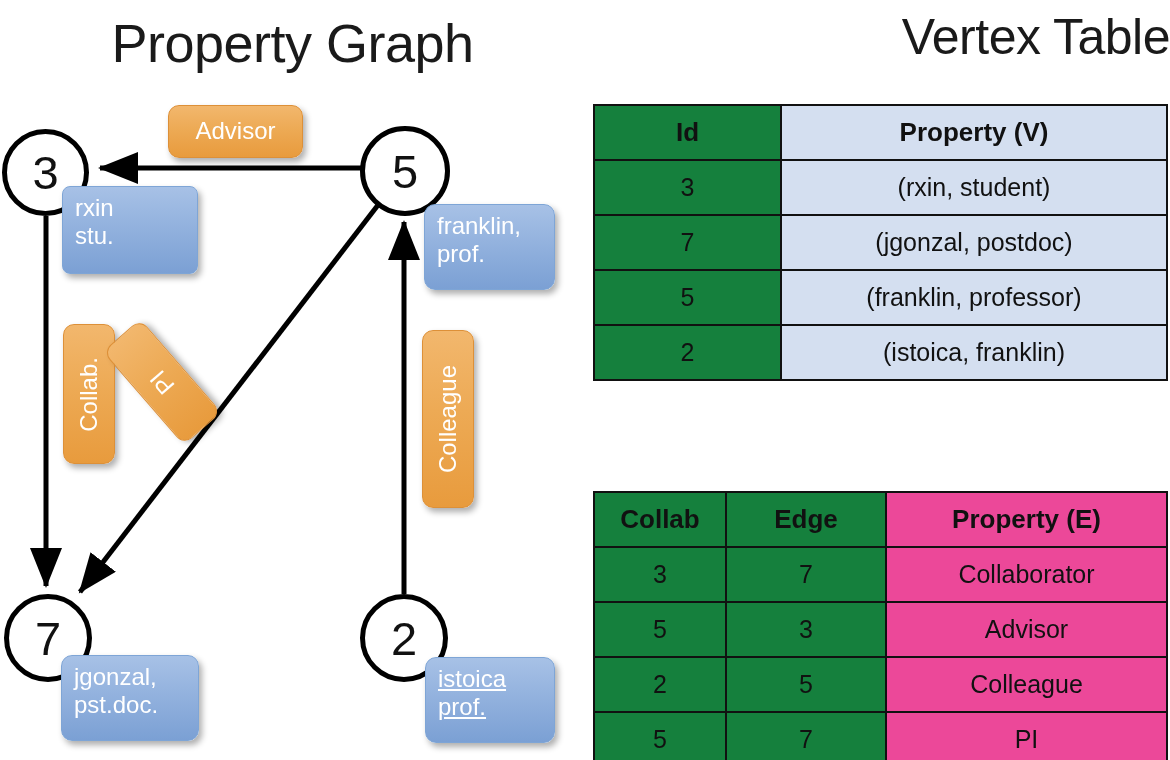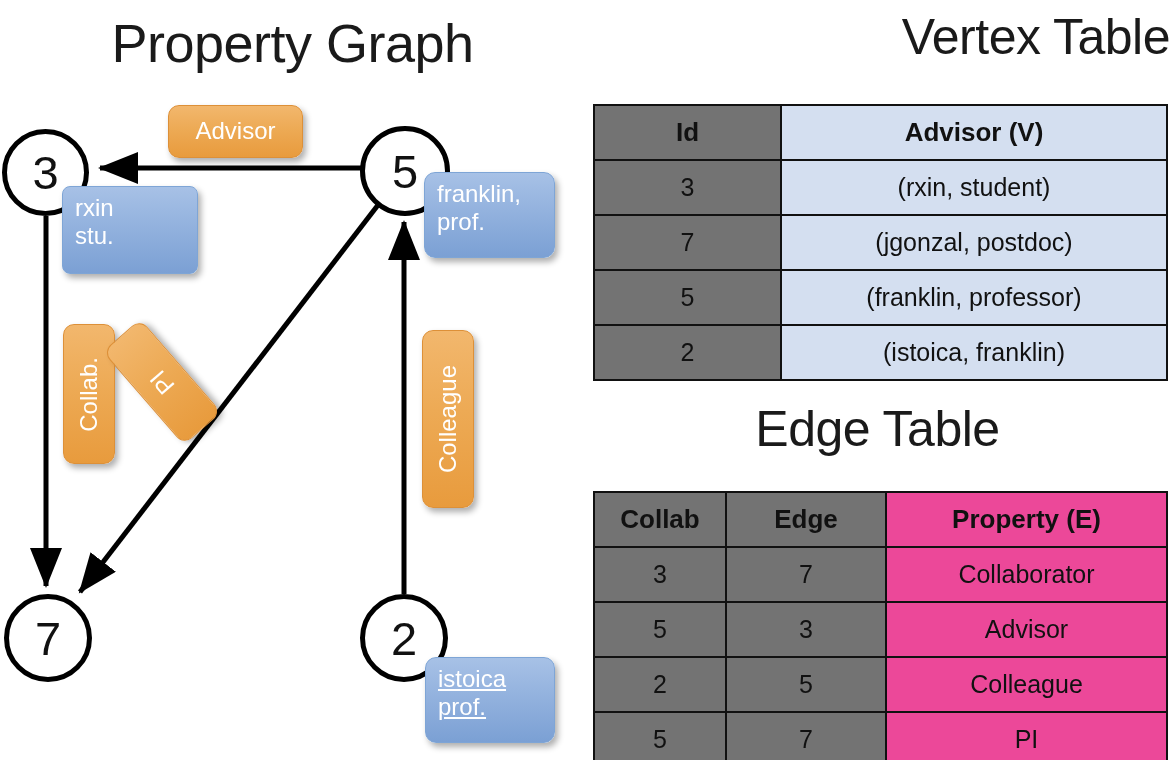--- a/index.html
+++ b/index.html
@@ -124,21 +124,21 @@
     font-weight: 400;
     font-size: 25px;
     color: #111;
     padding: 0;
     white-space: nowrap;
   }
   .data-table th {
     font-weight: 700;
     font-size: 26px;
   }
-  .cell-plain { background: #737373; }
+  .cell-plain { background: #15803d; }
   .cell-blue  { background: #d4dff0; }
   .cell-peach { background: #ec4899; }
 
   #vertex-table {
     left: 593px;
     top: 104px;
     width: 573px;
   }
   #vertex-table col.c-id   { width: 187px; }
   #vertex-table col.c-prop { width: 386px; }
@@ -191,23 +191,27 @@
       <span>7</span>
     </div>
     <div class="node-circle" style="left:360px; top:594px; width:88px; height:88px;">
       <span>2</span>
     </div>
 
     <div class="prop-box vertex" style="left:62px; top:186px; width:136px; height:88px;border-radius:8px;">
       <div>rxin</div>
       <div>stu.</div>
     </div>
-    <div class="prop-box vertex" style="left:424px; top:172px; width:131px; height:86px;">
+    <div class="prop-box vertex" style="left:424px; top:204px; width:131px; height:86px;">
       <div>franklin,</div>
       <div>prof.</div>
+    </div>
+    <div class="prop-box vertex" style="left:61px; top:655px; width:138px; height:86px;">
+      <div>jgonzal,</div>
+      <div>pst.doc.</div>
     </div>
     <div class="prop-box vertex" style="left:425px; top:657px; width:130px; height:86px;text-decoration:underline;">
       <div>istoica</div>
       <div>prof.</div>
     </div>
 
     <div class="prop-box edge" style="left:168px; top:105px; width:135px; height:53px; z-index:9;">
       <span>Advisor</span>
     </div>
 
@@ -228,21 +232,21 @@
   <div class="title" id="title-vertex-table">Vertex Table</div>
 
   <table class="data-table" id="vertex-table">
     <colgroup>
         <col class="c-id">
         <col class="c-prop">
       </colgroup>
     <thead>
       <tr>
         <th class="cell-plain">Id</th>
-        <th class="cell-blue">Advisor (V)</th>
+        <th class="cell-blue">Property (V)</th>
       </tr>
     </thead>
     <tbody>
       <tr>
         <td class="cell-plain">3</td>
         <td class="cell-blue">(rxin, student)</td>
       </tr>
       <tr>
         <td class="cell-plain">7</td>
         <td class="cell-blue">(jgonzal, postdoc)</td>
@@ -251,21 +255,20 @@
         <td class="cell-plain">5</td>
         <td class="cell-blue">(franklin, professor)</td>
       </tr>
       <tr>
         <td class="cell-plain">2</td>
         <td class="cell-blue">(istoica, franklin)</td>
       </tr>
     </tbody>
   </table>
 
-  <div class="title" id="title-edge-table">Edge Table</div>
 
   <table class="data-table" id="edge-table">
     <colgroup>
         <col class="c-src">
         <col class="c-dst">
         <col class="c-prop">
       </colgroup>
     <thead>
       <tr>
         <th class="cell-plain">Collab</th>

